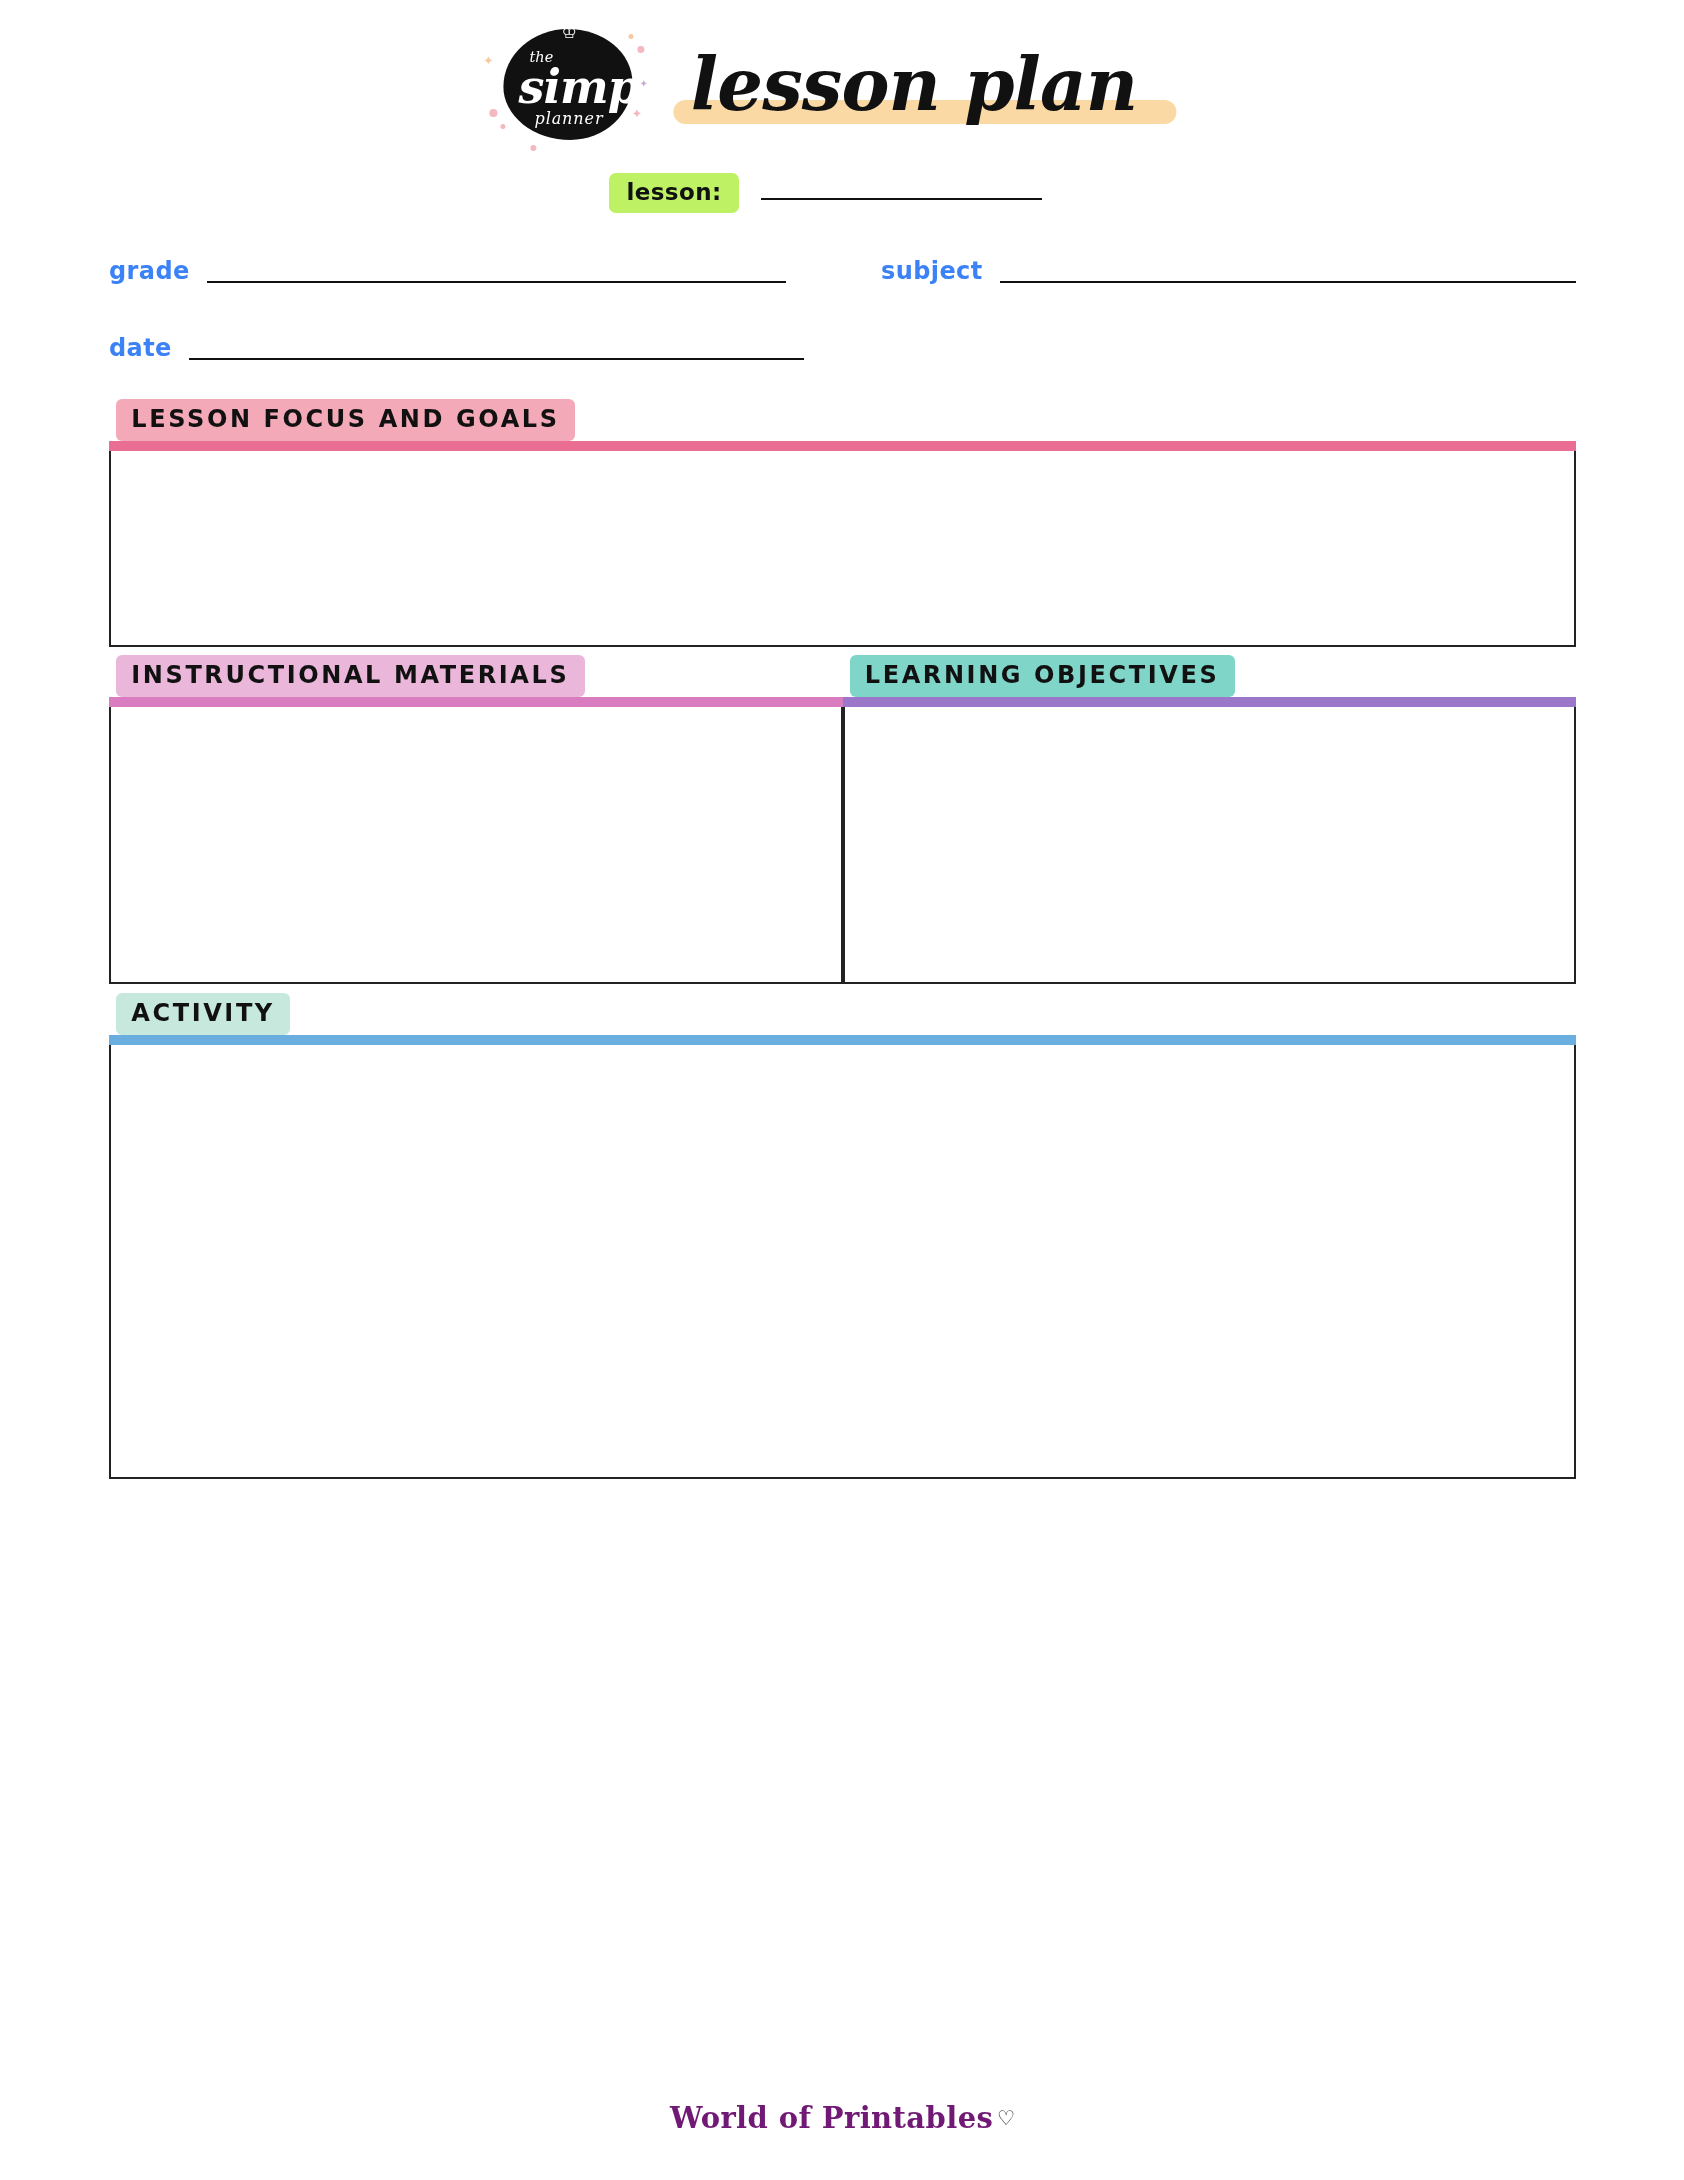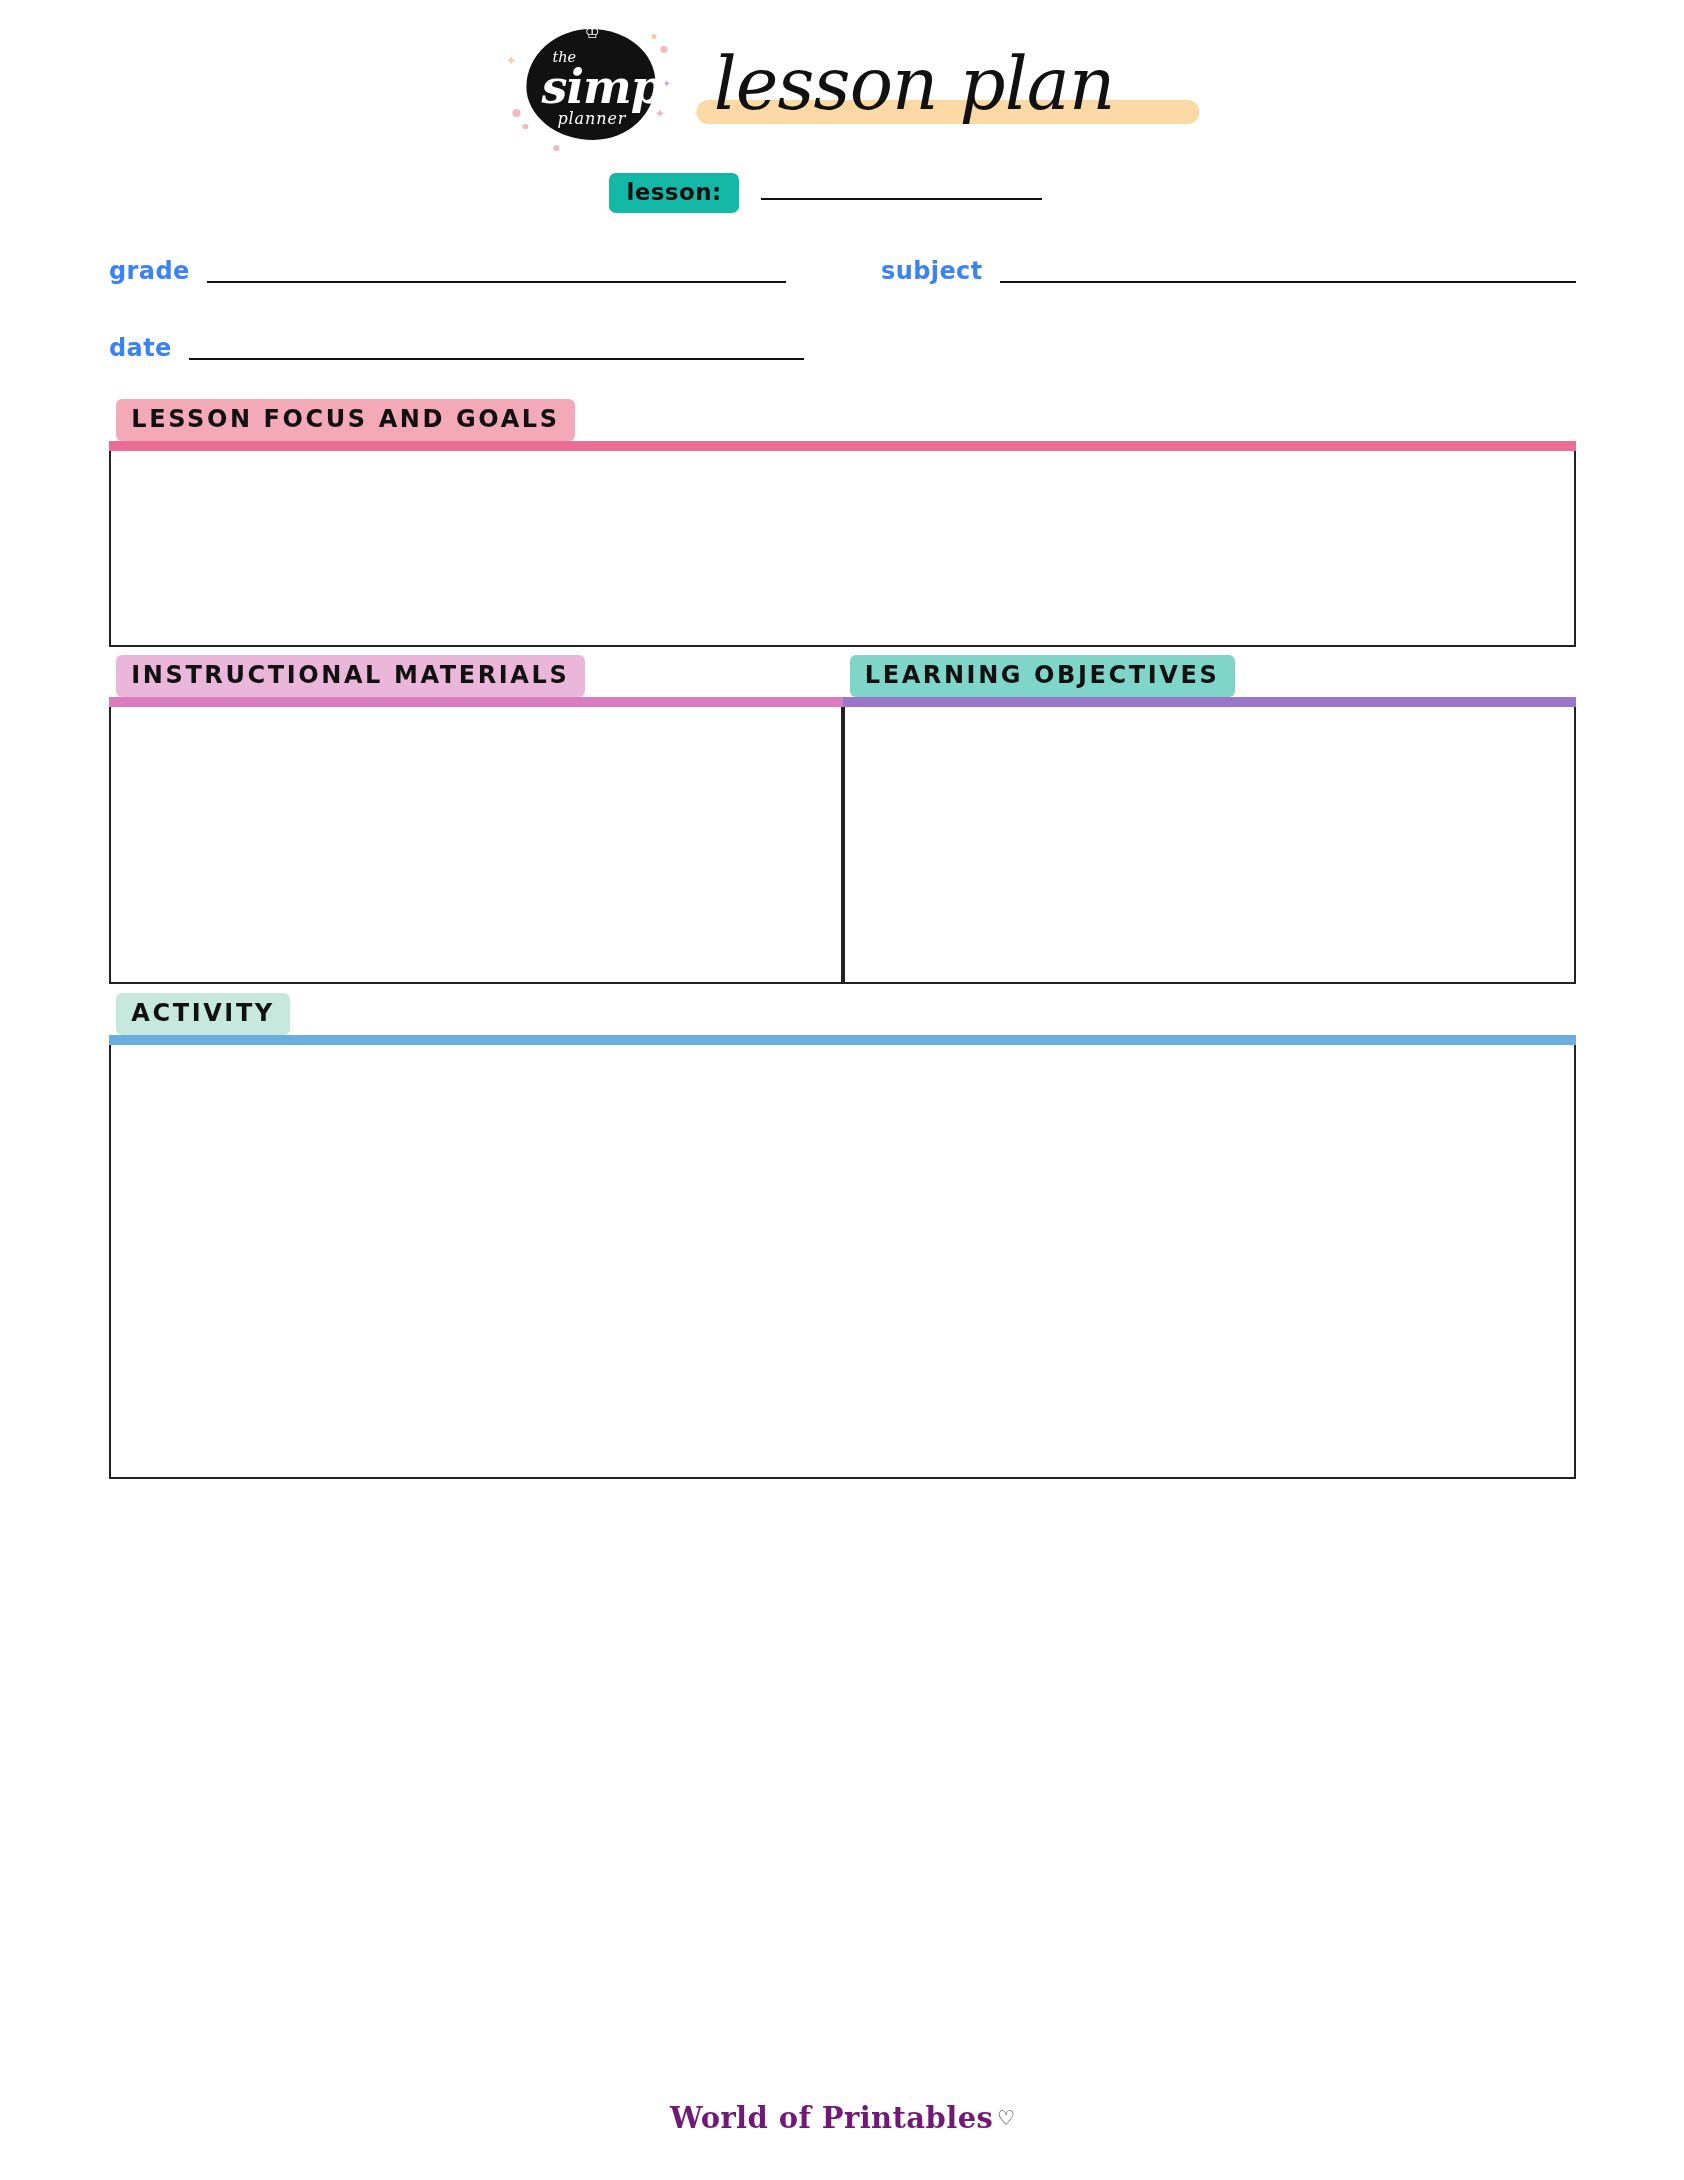--- a/index.html
+++ b/index.html
@@ -120,38 +120,38 @@
     height: 24px;
     background: #fbd9a5;
     border-radius: 12px;
     z-index: 0;
   }
   .title-text {
     position: relative;
     z-index: 1;
     font-family: "DejaVu Serif", serif;
     font-style: italic;
-    font-weight: normal;
+    font-weight: bold;
     font-size: 72px;
     letter-spacing: -0.9px;
     line-height: 1.05;
     color: #111111;
   }
 
   
   .lesson-row {
     display: flex;
     align-items: center;
     justify-content: center;
     gap: 22px;
     margin-top: 3.4px;
     transform: translateX(-17px);
   }
   .lesson-chip {
-    background: #14b8a6;
+    background: #bef264;
     border-radius: 6.8px;
     padding: 6px 17px 7.7px;
     font-family: "DejaVu Sans", sans-serif;
     font-weight: bold;
     font-size: 23px;
     letter-spacing: 0.4px;
     color: #111;
   }
   .lesson-line {
     width: 281px;

